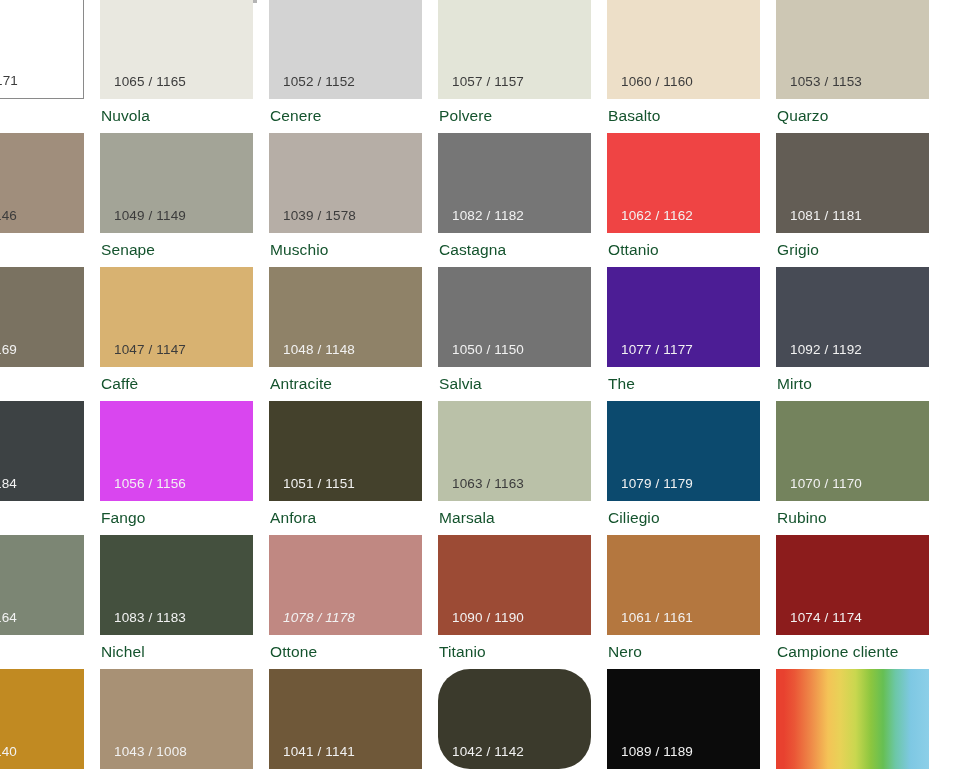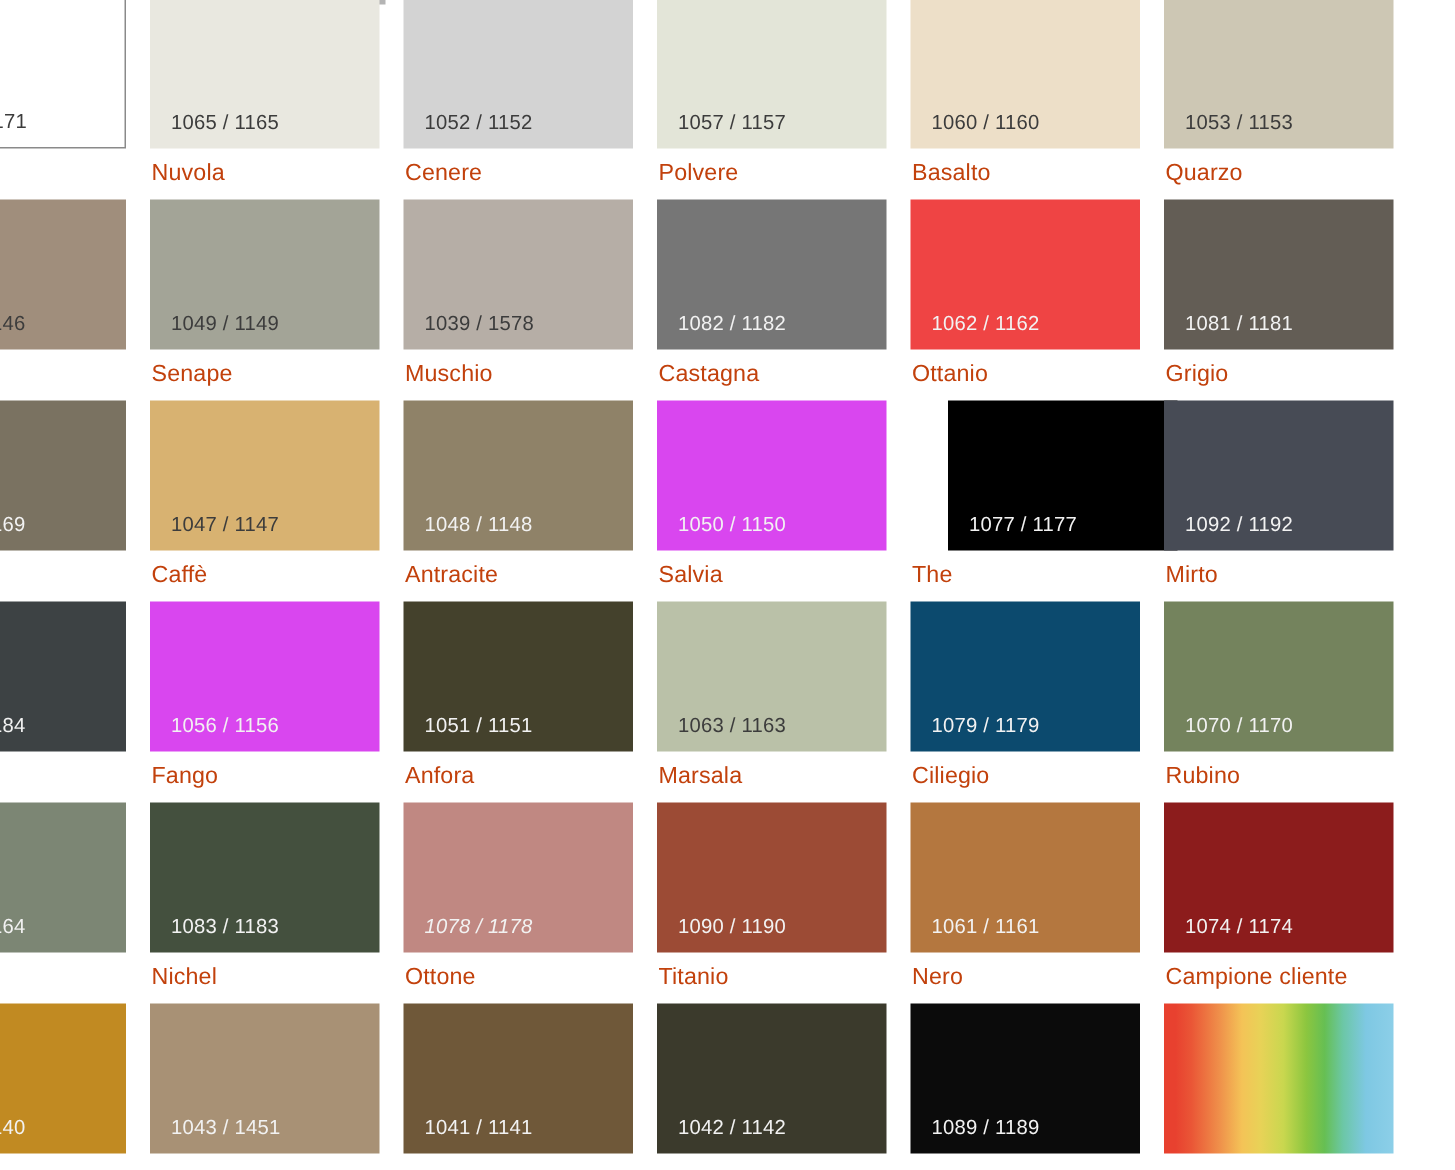--- a/index.html
+++ b/index.html
@@ -41,21 +41,21 @@
     height: 134px;
   }
 
   .cell-label {
     position: absolute;
     left: 1px;
     top: 0px;
     height: 30px;
     line-height: 30px;
     font-size: 15.5px;
-    color: #c2410c;
+    color: #14532d;
     white-space: nowrap;
     letter-spacing: 0.1px;
   }
 
   .swatch {
     position: absolute;
     left: 0;
     top: 32px;
     width: 153px;
     height: 100px;
@@ -192,27 +192,27 @@
         </div>
       </div>
       <div class="cell">
         <div class="cell-label">Muschio</div>
         <div class="swatch" style="background: rgb(143, 130, 104);">
           <div class="swatch-code code-light">1048 / 1148</div>
         </div>
       </div>
       <div class="cell">
         <div class="cell-label">Castagna</div>
-        <div class="swatch" style="background: #d946ef;">
+        <div class="swatch" style="background: #737373;">
           <div class="swatch-code code-light">1050 / 1150</div>
         </div>
       </div>
       <div class="cell">
         <div class="cell-label">Ottanio</div>
-        <div class="swatch" style="background: #000000; margin-left: 25px;">
+        <div class="swatch" style="background: #4c1d95;">
           <div class="swatch-code code-light">1077 / 1177</div>
         </div>
       </div>
       <div class="cell">
         <div class="cell-label">Grigio</div>
         <div class="swatch" style="background: rgb(71, 75, 85);">
           <div class="swatch-code code-light">1092 / 1192</div>
         </div>
       </div>
       <div class="cell">
@@ -286,32 +286,32 @@
         </div>
       </div>
       <div class="cell">
         <div class="swatch" style="background: rgb(193, 138, 34);">
           <div class="swatch-code code-light">1040 / 1140</div>
         </div>
       </div>
       <div class="cell">
         <div class="cell-label">Nichel</div>
         <div class="swatch" style="background: rgb(168, 145, 117);">
-          <div class="swatch-code code-light">1043 / 1451</div>
+          <div class="swatch-code code-light">1043 / 1008</div>
         </div>
       </div>
       <div class="cell">
         <div class="cell-label">Ottone</div>
         <div class="swatch" style="background: rgb(111, 88, 57);">
           <div class="swatch-code code-light">1041 / 1141</div>
         </div>
       </div>
       <div class="cell">
         <div class="cell-label">Titanio</div>
-        <div class="swatch" style="background: rgb(59, 58, 44);">
+        <div class="swatch" style="background: rgb(59, 58, 44); border-radius: 32px;">
           <div class="swatch-code code-light">1042 / 1142</div>
         </div>
       </div>
       <div class="cell">
         <div class="cell-label">Nero</div>
         <div class="swatch" style="background: rgb(11, 11, 11);">
           <div class="swatch-code code-light">1089 / 1189</div>
         </div>
       </div>
       <div class="cell">

